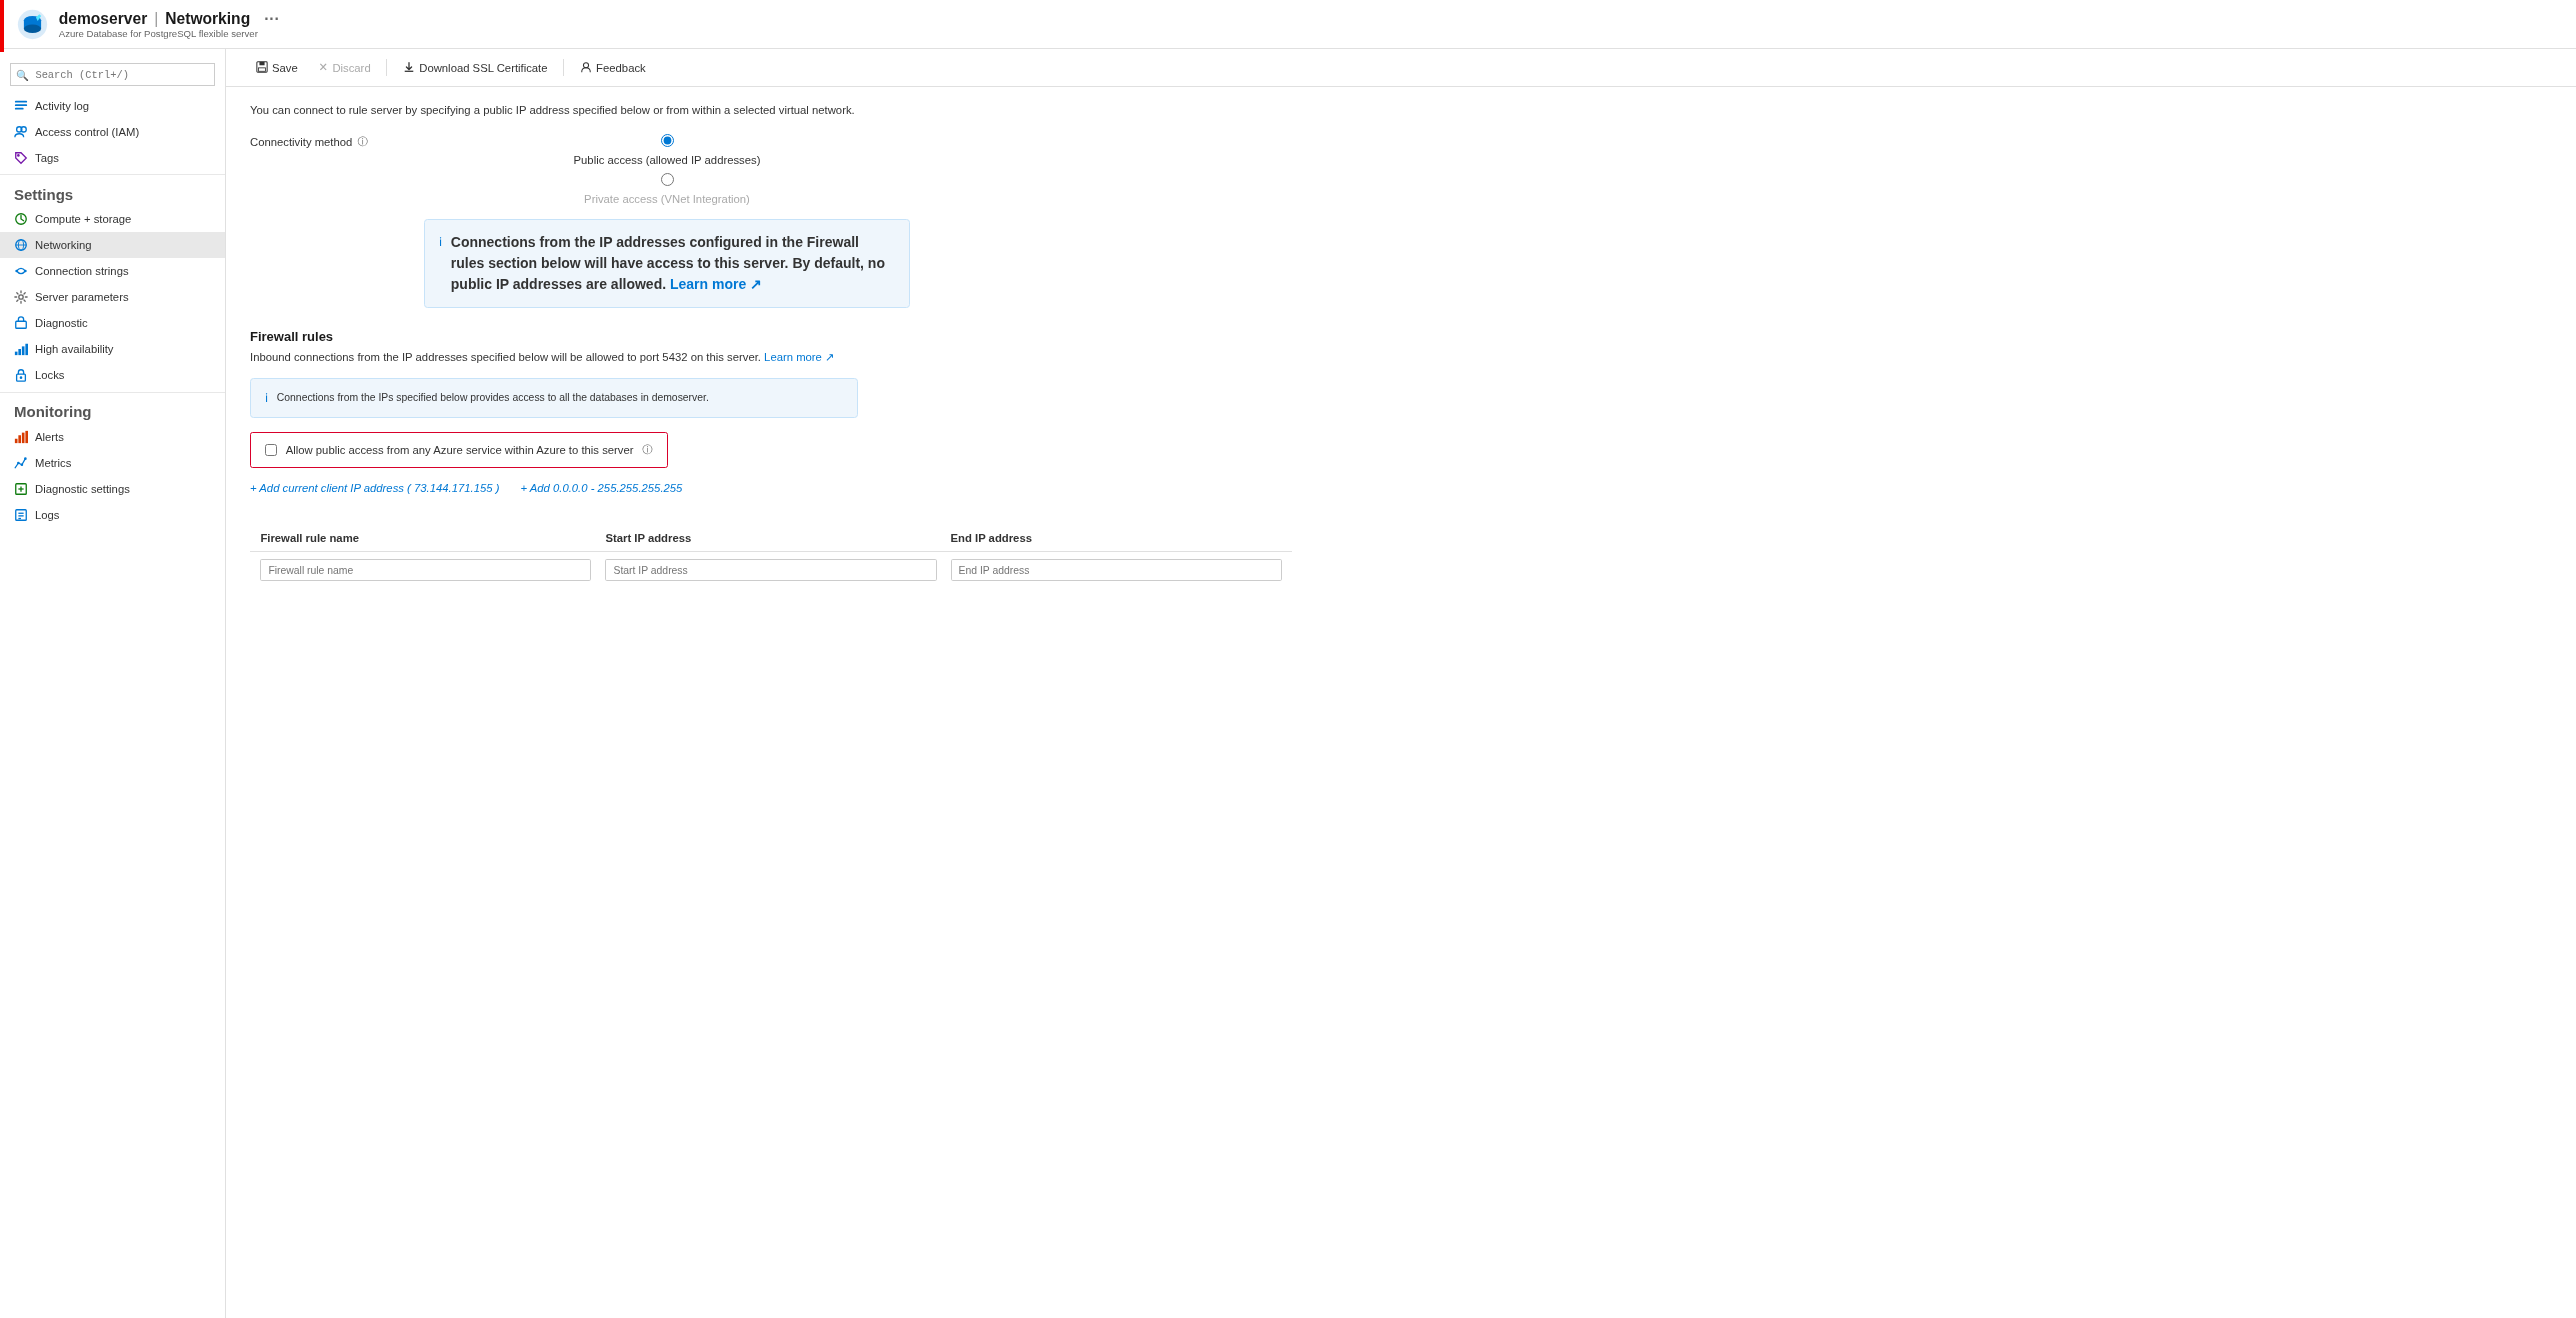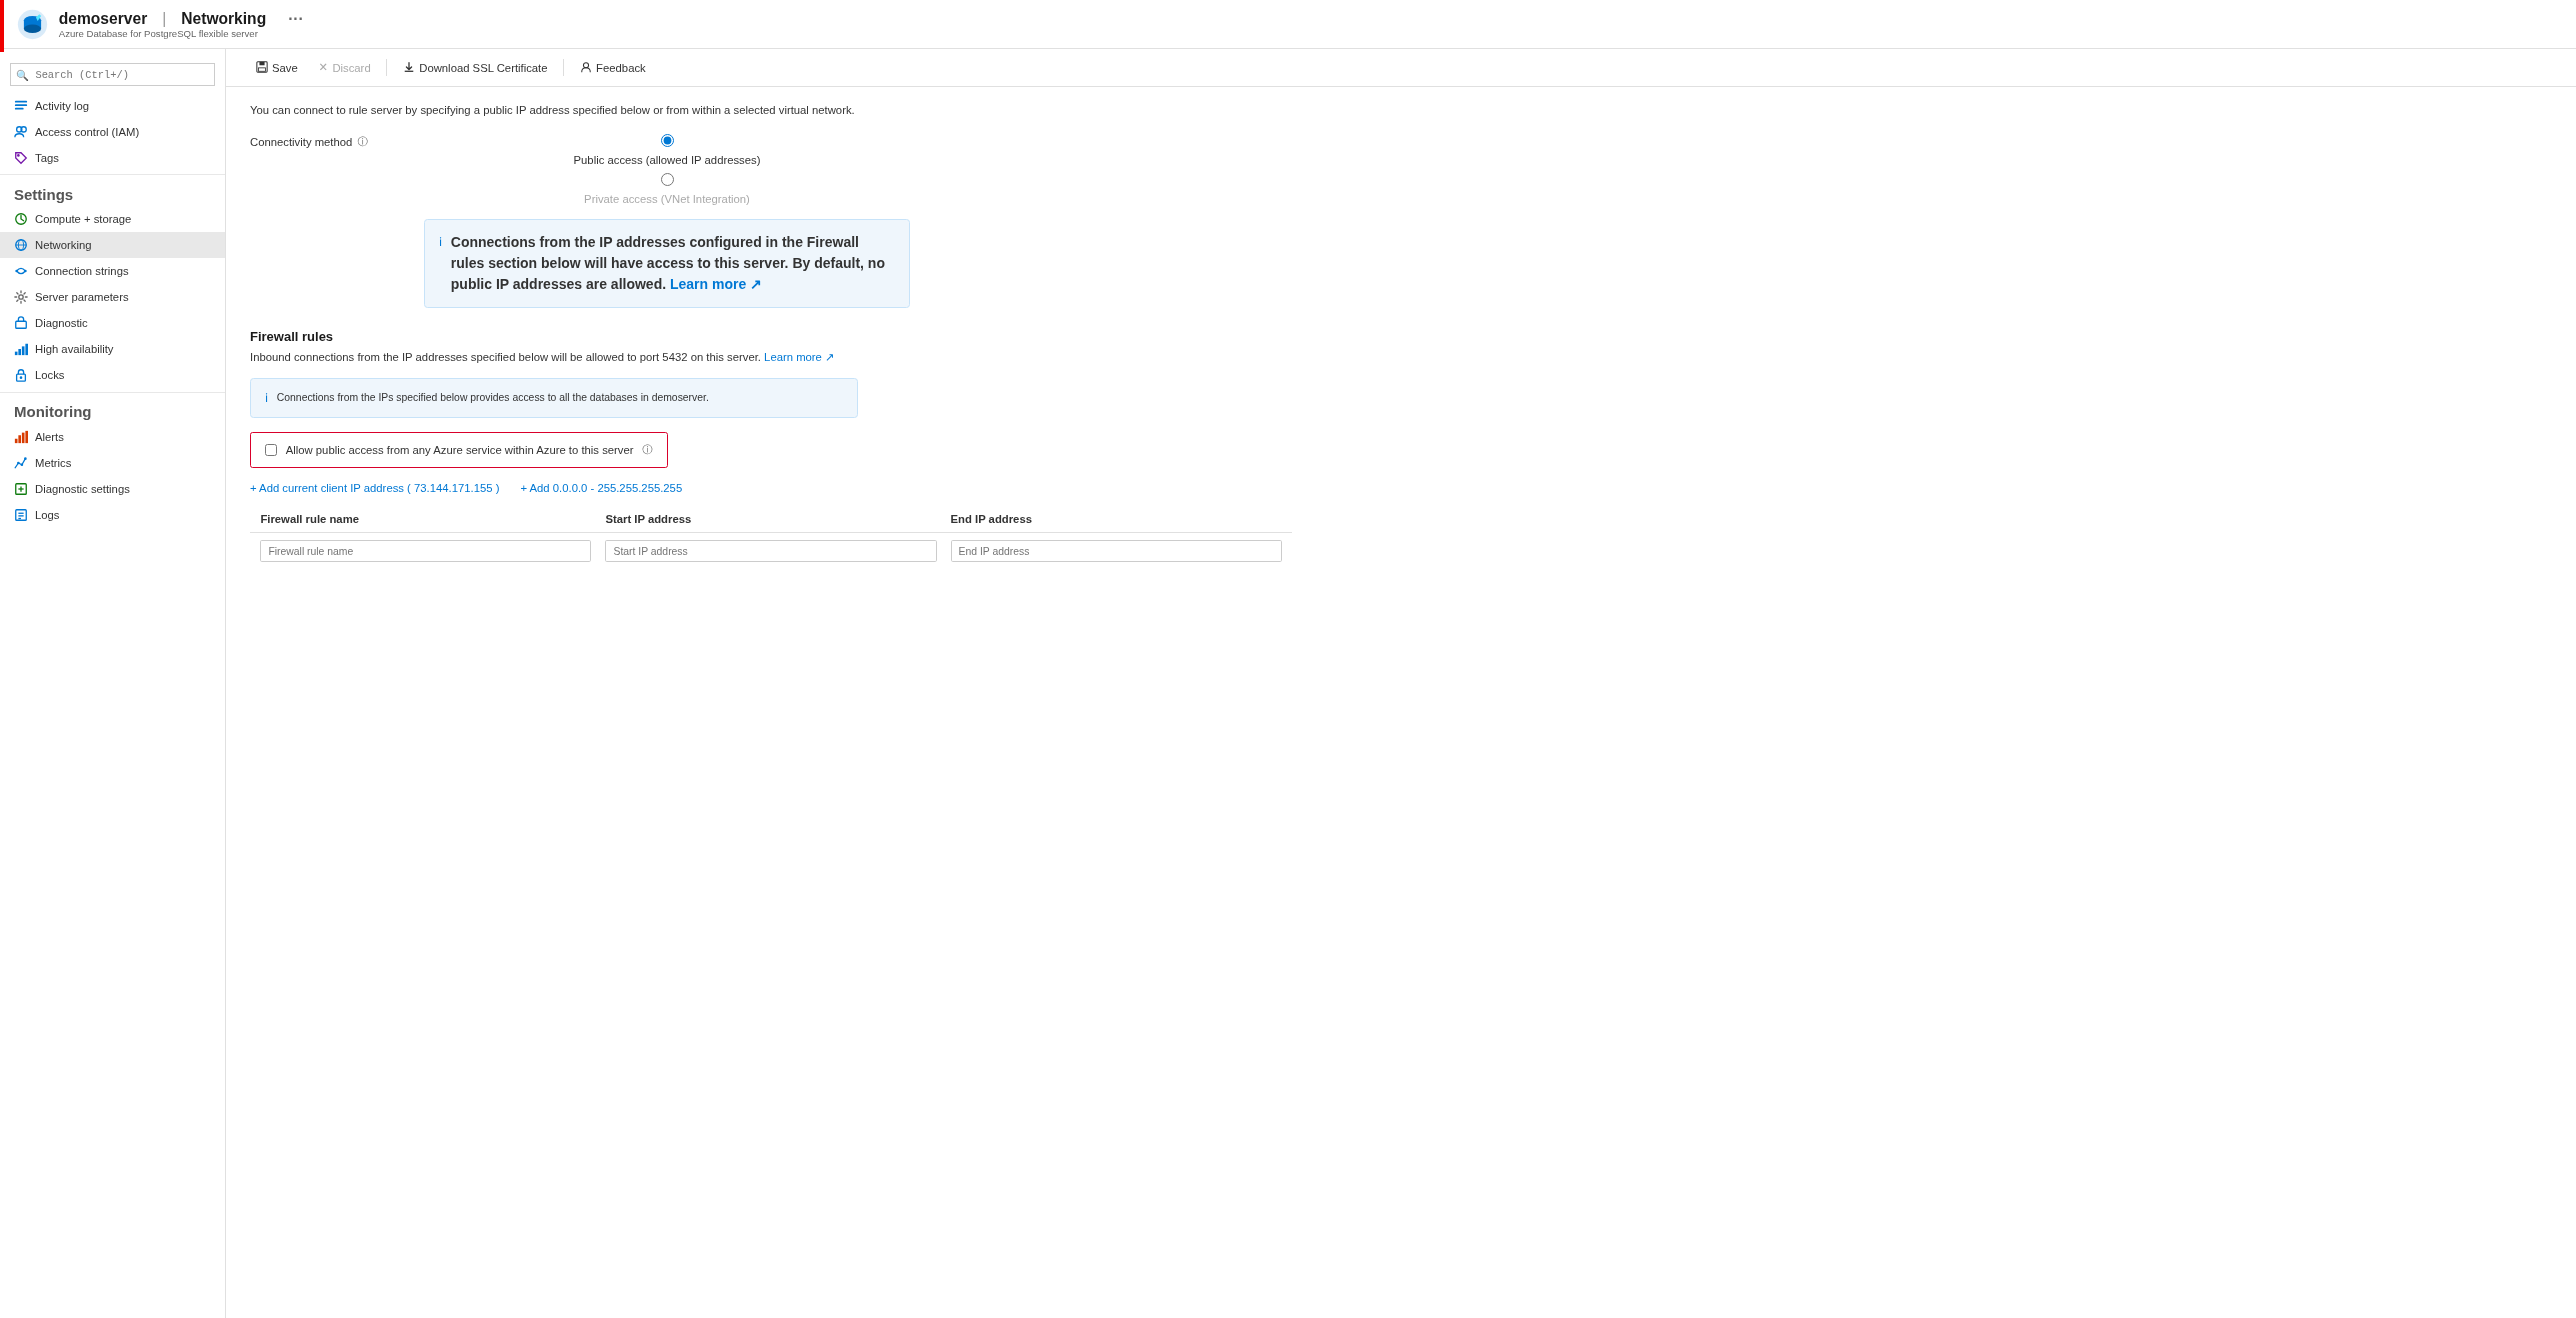--- a/index.html
+++ b/index.html
@@ -2,21 +2,21 @@
 <html style="font-size:14px"><head>
   <meta charset="utf-8">
   <style>
     * { box-sizing: border-box; margin: 0; padding: 0; }
     body { font-family: 'Segoe UI', Arial, sans-serif; font-size: 11.3px; color: #333; background: #fff; display: flex; flex-direction: column; height: 100vh; overflow: hidden; }
 
     
     .header { display: flex; align-items: center; padding: 8.7px 17.4px; border-bottom: 0.9px solid #e0e0e0; gap: 10.4px; }
     .header-icon { width: 31px; height: 31px; }
     .header-title-group { display: flex; flex-direction: column; }
-    .header-title { font-size: 15.6px; font-weight: 600; color: #1a1a1a; display: flex; align-items: flex-end; gap: 15px; }
+    .header-title { font-size: 15.6px; font-weight: 600; color: #1a1a1a; display: flex; align-items: flex-end; gap: 7px; }
     .header-title .separator { color: #999; font-weight: 300; }
     .header-subtitle { font-size: 9.6px; color: #666; }
     .header-more { color: #666; font-size: 15.6px; cursor: pointer; margin-left: 7px; }
     .red-bar { width: 3.5px; background: #e00; height: 52px; position: absolute; left: 0; top: 0; }
 
     
     .main-layout { display: flex; flex: 1; overflow: hidden; }
 
     
     .sidebar { width: 226px; border-right: 0.9px solid #e0e0e0; overflow-y: auto; padding: 7px 0; flex-shrink: 0; }
@@ -67,21 +67,21 @@
     .info-banner { background: #eff6fc; border: 0.9px solid #c7e3f9; border-radius: 3.5px; padding: 10.4px 14px; margin-bottom: 14px; display: flex; align-items: center; gap: 8.7px; font-size: 10.4px; color: #333; max-width: 608px; }
     .info-banner .banner-icon { color: #0078d4; font-size: 12px; flex-shrink: 0; }
 
     
     .checkbox-row-wrapper { border: 1.7px solid #d9002b; border-radius: 2.6px; display: inline-flex; margin-bottom: 14px; max-width: 608px; }
     .checkbox-row { display: flex; align-items: center; gap: 8.7px; padding: 10.4px 14px; font-size: 11.3px; }
     .checkbox-row input[type="checkbox"] { width: 12px; height: 12px; flex-shrink: 0; }
     .info-icon-small { color: #666; font-size: 10.4px; cursor: pointer; }
 
     
-    .add-ip-links { display: flex; gap: 21px; margin-bottom: 12px; font-size: 11.3px; }
+    .add-ip-links { display: flex; gap: 21px; margin-bottom: 31px; font-size: 11.3px; font-style: italic; }
     .add-ip-links a { color: #0078d4; text-decoration: none; cursor: pointer; }
 
     
     .firewall-table-header { display: grid; grid-template-columns: 1fr 1fr 1fr; gap: 14px; padding: 7px 10.4px; border-bottom: 0.9px solid #e0e0e0; max-width: 1042px; }
     .firewall-table-header .col-header { font-size: 11.3px; font-weight: 600; color: #333; }
     .firewall-table-row { display: grid; grid-template-columns: 1fr 1fr 1fr; gap: 14px; padding: 7px 10.4px; max-width: 1042px; }
     .firewall-table-row input { width: 100%; padding: 4.3px 7px; border: 0.9px solid #ccc; border-radius: 1.7px; font-size: 10.4px; color: #aaa; }
 
     
     ::-webkit-scrollbar { width: 5.2px; }

